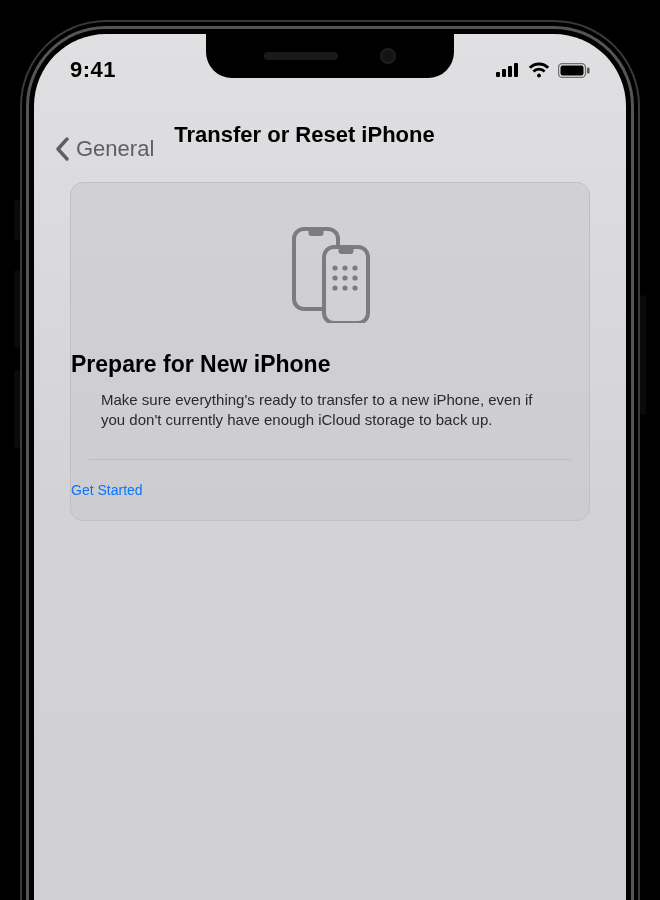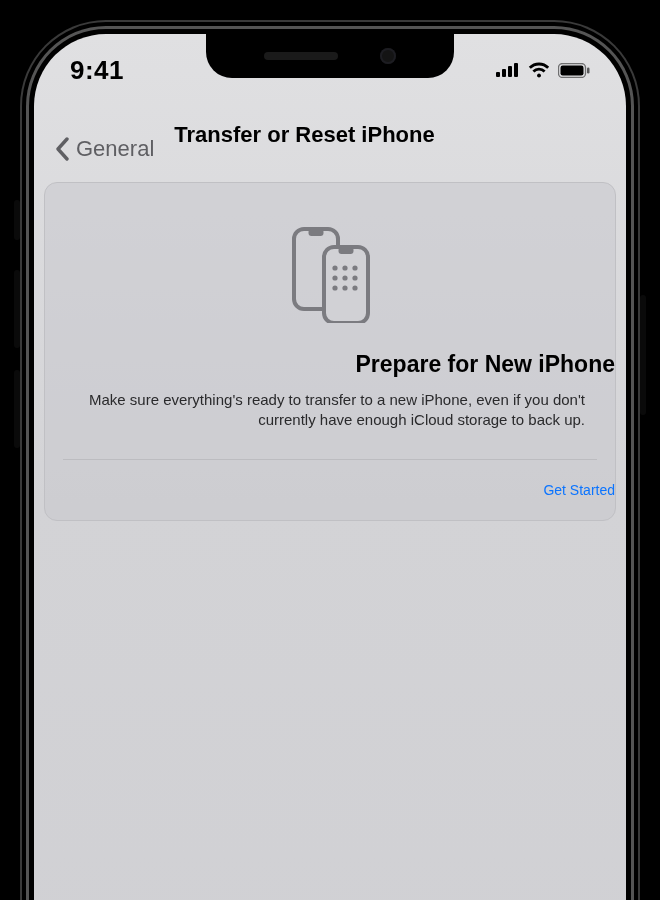--- a/index.html
+++ b/index.html
@@ -38,36 +38,36 @@
       width:248px; height:44px; background:#000;
       border-bottom-left-radius:26px; border-bottom-right-radius:26px;
       z-index:50;
       display:flex; justify-content:center; align-items:center; gap:42px;
     }
     .speaker { width:74px; height:8px; background:#1a1a1a; border-radius:4px; }
     .camera  { width:16px; height:16px; background:#141414; border-radius:50%; box-shadow:0 0 0 2px #1d1d22 inset; }
 
     
     .statusbar { position:absolute; top:0; left:0; right:0; height:56px; display:flex; justify-content:space-between; align-items:center; padding:16px 36px 0; z-index:40; }
-    .time { font-size:26px; font-weight:600; letter-spacing:0.5px; }
+    .time { font-size:22px; font-weight:600; letter-spacing:0.5px; }
     .indicators { display:flex; align-items:center; gap:8px; }
 
     
     .navbar { padding-top:72px; height:130px; display:flex; align-items:center; padding-left:20px; gap:8px; }
     .back   { display:flex; align-items:center; color:#5f5f63; font-size:22px; cursor:pointer;margin-top:28px; }
     .chev   { margin-right:6px; }
     .title  { font-size:22px; font-weight:600; margin-left:12px; }
 
     
     .card {
-      margin: 18px 10px 0;
+      margin: 18px 36px 0;
       background: rgba(200,200,205,0.55);
       border: 1px solid #c0c0c4;
       border-radius: 13px;
-      text-align:right;
+      text-align:left;
       overflow:hidden;
     }
     .card-icon { padding:40px 0 28px; display:flex; justify-content:center; }
     .card-title { font-size:23px; font-weight:600; margin-bottom:12px; }
     .card-desc  { font-size:15px; line-height:1.35; color:#2a2a2c; padding:0 30px 28px; }
     .card-sep   { height:1px; background:#bcbcc0; margin:0 18px; }
     .card-btn   { color:#0b74ff; font-size:14px; font-weight:400; padding:22px 0; cursor:pointer; }
 
     .phones-svg { width:120px; height:100px; }
   </style>

